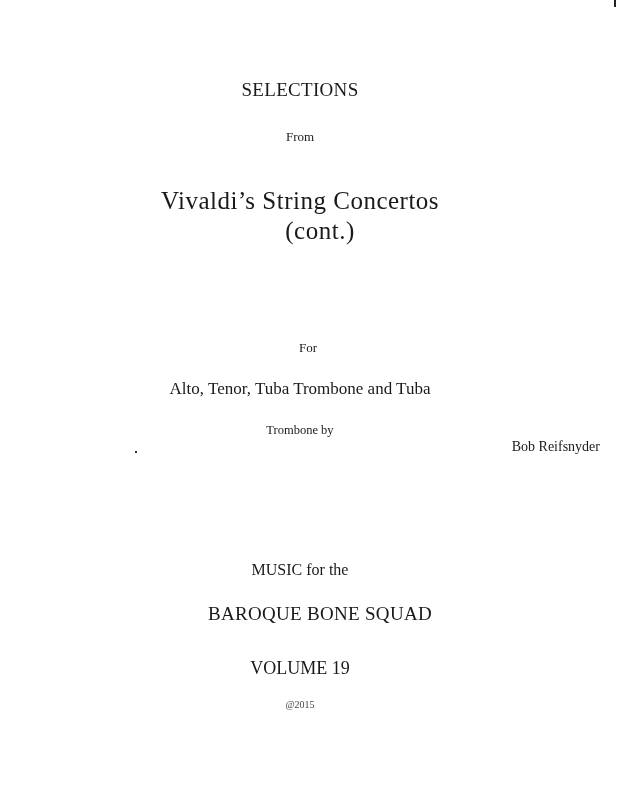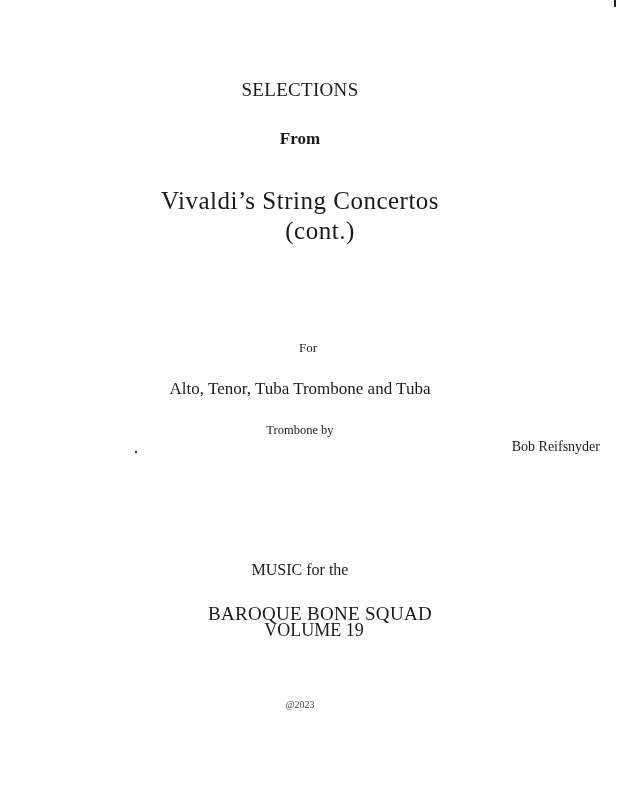--- a/index.html
+++ b/index.html
@@ -17,30 +17,30 @@
     }
     .line {
       position: absolute;
       left: 0;
       width: 618px;
       text-align: center;
       white-space: nowrap;
       line-height: 1;
     }
     .selections { top: 80px; left: 0; width: 600px; font-size: 19px; letter-spacing: 0.3px; }
-    .from { top: 130px; left: 0; width: 600px; font-size: 17px; font-weight: bold; }
+    .from { top: 130px; left: 0; width: 600px; font-size: 13px; }
     .title1 { top: 188px; left: 0; width: 600px; font-size: 25px; letter-spacing: 0.5px; }
     .title2 { top: 218px; left: 0; width: 600px; font-size: 25px; letter-spacing: 0.5px; padding-left: 20px; }
     .for { top: 341px; left: 8px; width: 600px; font-size: 13px; }
     .instruments { top: 380px; left: 0; width: 600px; font-size: 17px; }
     .arranged { top: 424px; left: 0; width: 600px; font-size: 12.5px; }
     .arranger { top: 440px; left: 0; width: 600px; font-size: 14px; text-align: right; }
     .music-for { top: 562px; left: 0; width: 600px; font-size: 16px; }
     .series { top: 604px; left: 0; width: 600px; font-size: 19px; letter-spacing: 0.3px; padding-left: 20px; }
-    .volume { top: 621px; left: 0; width: 600px; font-size: 18px; padding-left: 14px; }
+    .volume { top: 659px; left: 0; width: 600px; font-size: 18px; }
     .copyright { top: 700px; left: 0; width: 600px; font-size: 10px; color: #444; }
 
     .speck-top {
       position: absolute;
       right: 2px;
       top: 0;
       width: 2px;
       height: 7px;
       background: #222;
     }
@@ -63,13 +63,13 @@
 <div class="line from">From</div>
 <div class="line title1">Vivaldi’s String Concertos</div>
 <div class="line title2">(cont.)</div>
 <div class="line for">For</div>
 <div class="line instruments">Alto, Tenor, Tuba Trombone and Tuba</div>
 <div class="line arranged">Trombone by</div>
 <div class="line arranger">Bob Reifsnyder</div>
 <div class="line music-for">MUSIC for the</div>
 <div class="line series">BAROQUE BONE SQUAD</div>
 <div class="line volume">VOLUME 19</div>
-<div class="line copyright">@2023</div>
+<div class="line copyright">@2015</div>
 
 </body></html>

